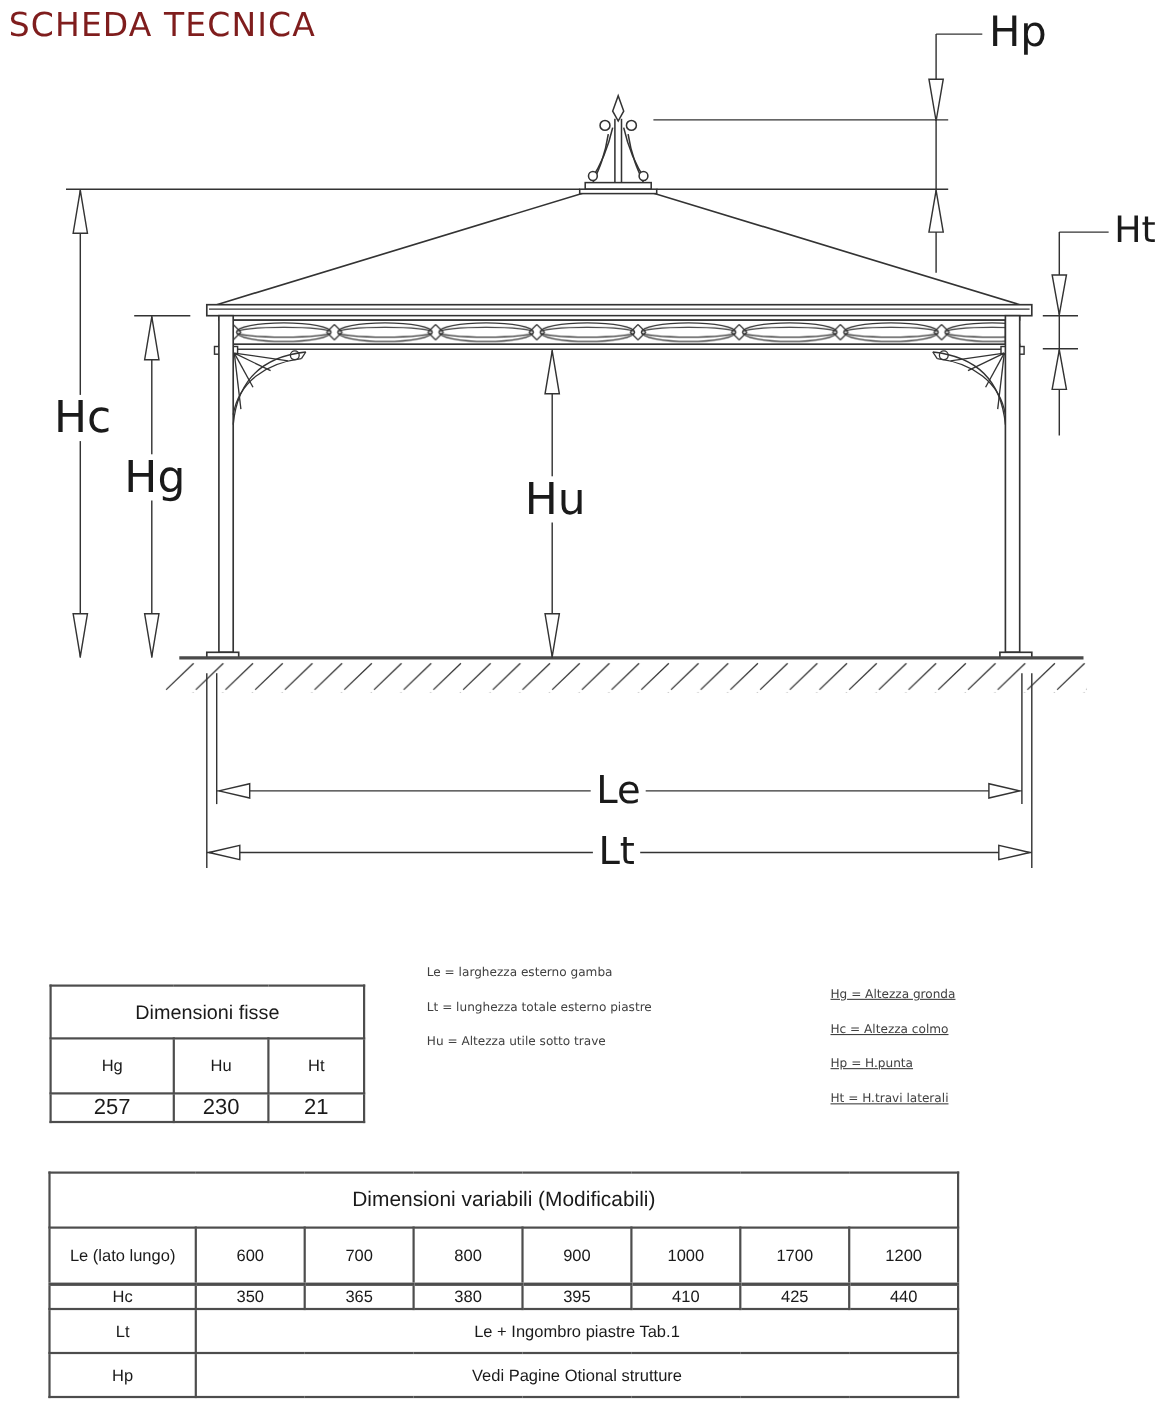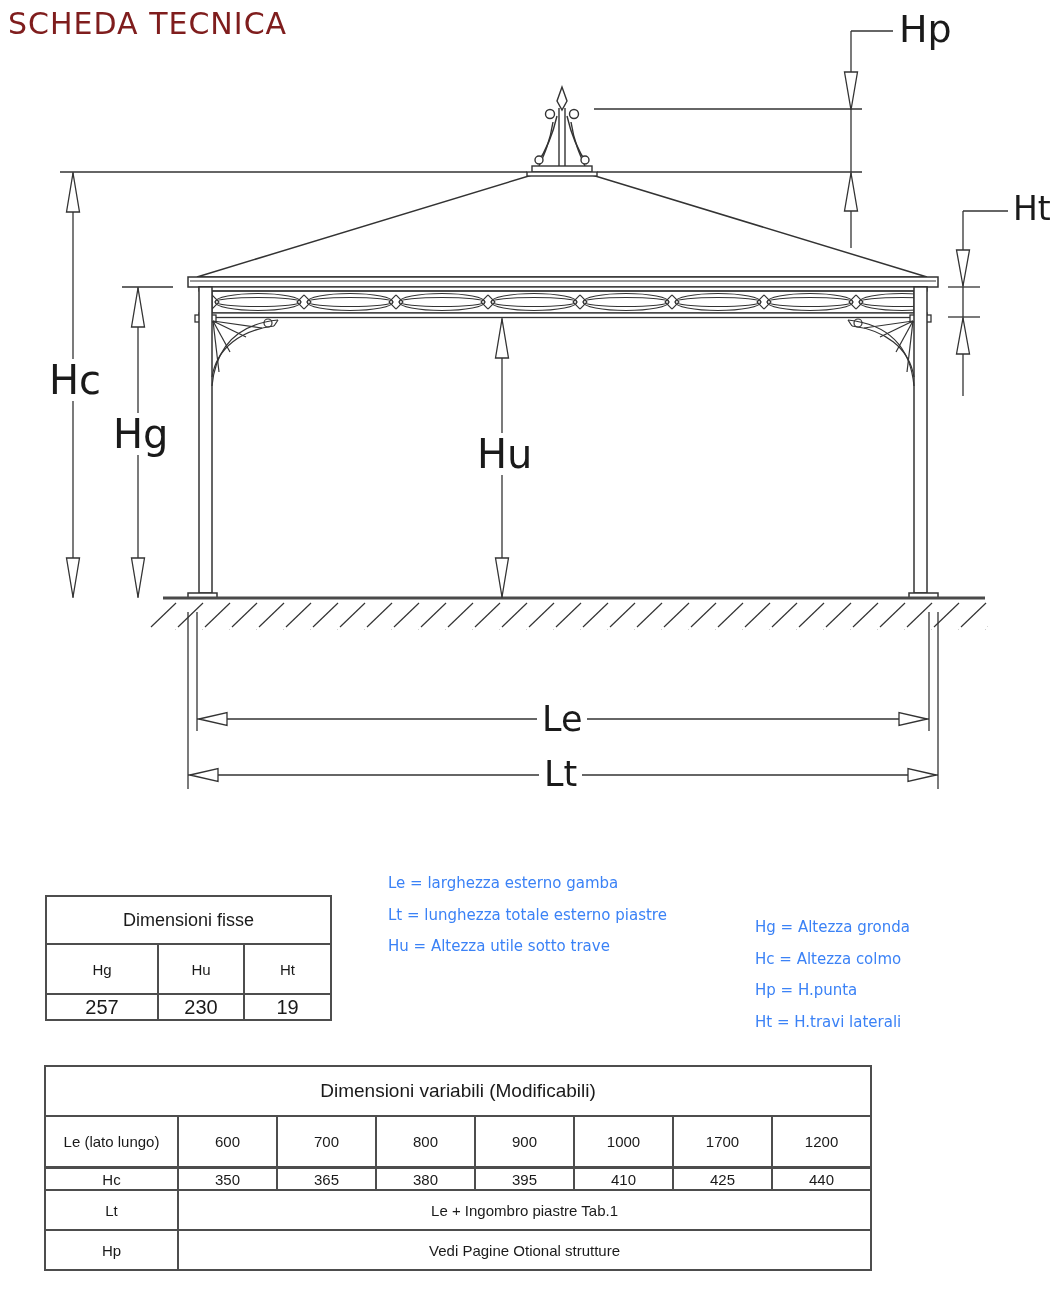--- a/index.html
+++ b/index.html
@@ -8,24 +8,24 @@
   .title{position:absolute;left:8px;top:6px;font-size:30px;letter-spacing:1px;color:#7f1d1d;}
   svg.drawing{position:absolute;left:0;top:0;}
   .dimlabel{position:absolute;background:#fff;padding:0 5px;color:#1a1a1a;line-height:1.05;}
   .lbl-hp{left:894px;top:10px;font-size:38px;}
   .lbl-ht{left:1008px;top:192px;font-size:33px;}
   .lbl-hc{left:44px;top:359px;font-size:40px;}
   .lbl-hg{left:108px;top:413px;font-size:40px;}
   .lbl-hu{left:472px;top:433px;font-size:40px;}
   .lbl-le{left:537px;top:701px;font-size:35px;text-align:center;}
   .lbl-lt{left:539px;top:756px;font-size:35px;}
-  .legend{position:absolute;font-size:15px;color:#3b82f6;}
+  .legend{position:absolute;font-size:11px;color:#404040;}
   .legend div{height:31.7px;line-height:31.7px;white-space:nowrap;}
   .legend-left{left:388px;top:868px;}
-  .legend-right{left:755px;top:912px;}
+  .legend-right{left:755px;top:888px;text-decoration:underline;}
   table{border-collapse:collapse;table-layout:fixed;position:absolute;
         font-family:"Liberation Sans",sans-serif;color:#1a1a1a;background:#fff;}
   td{border:2px solid #4d4d4d;text-align:center;vertical-align:middle;padding:0;overflow:hidden;margin-left:11px;}
   .t-fixed{left:45px;top:895px;width:285px;}
   .t-fixed .tt{height:46px;font-size:18px;}
   .t-fixed .th{height:48px;font-size:15px;}
   .t-fixed .tv{height:24px;font-size:20px;text-align:center;}
   .t-var{left:44px;top:1065px;width:826px;}
   .t-var .tt{height:48px;font-size:19px;border-radius:19px;}
   .t-var .r-le td{height:49px;font-size:15px;}
@@ -201,21 +201,21 @@
           <td class="tt" colspan="3">Dimensioni fisse</td>
         </tr>
       <tr>
         <td class="th">Hg</td>
         <td class="th">Hu</td>
         <td class="th">Ht</td>
       </tr>
       <tr>
         <td class="tv">257</td>
         <td class="tv">230</td>
-        <td class="tv">19</td>
+        <td class="tv">21</td>
       </tr>
     </tbody>
   </table>
 
   <table class="t-var">
     <colgroup>
       <col style="width:133px">
         <col style="width:99px">
         <col style="width:99px">
         <col style="width:99px">

